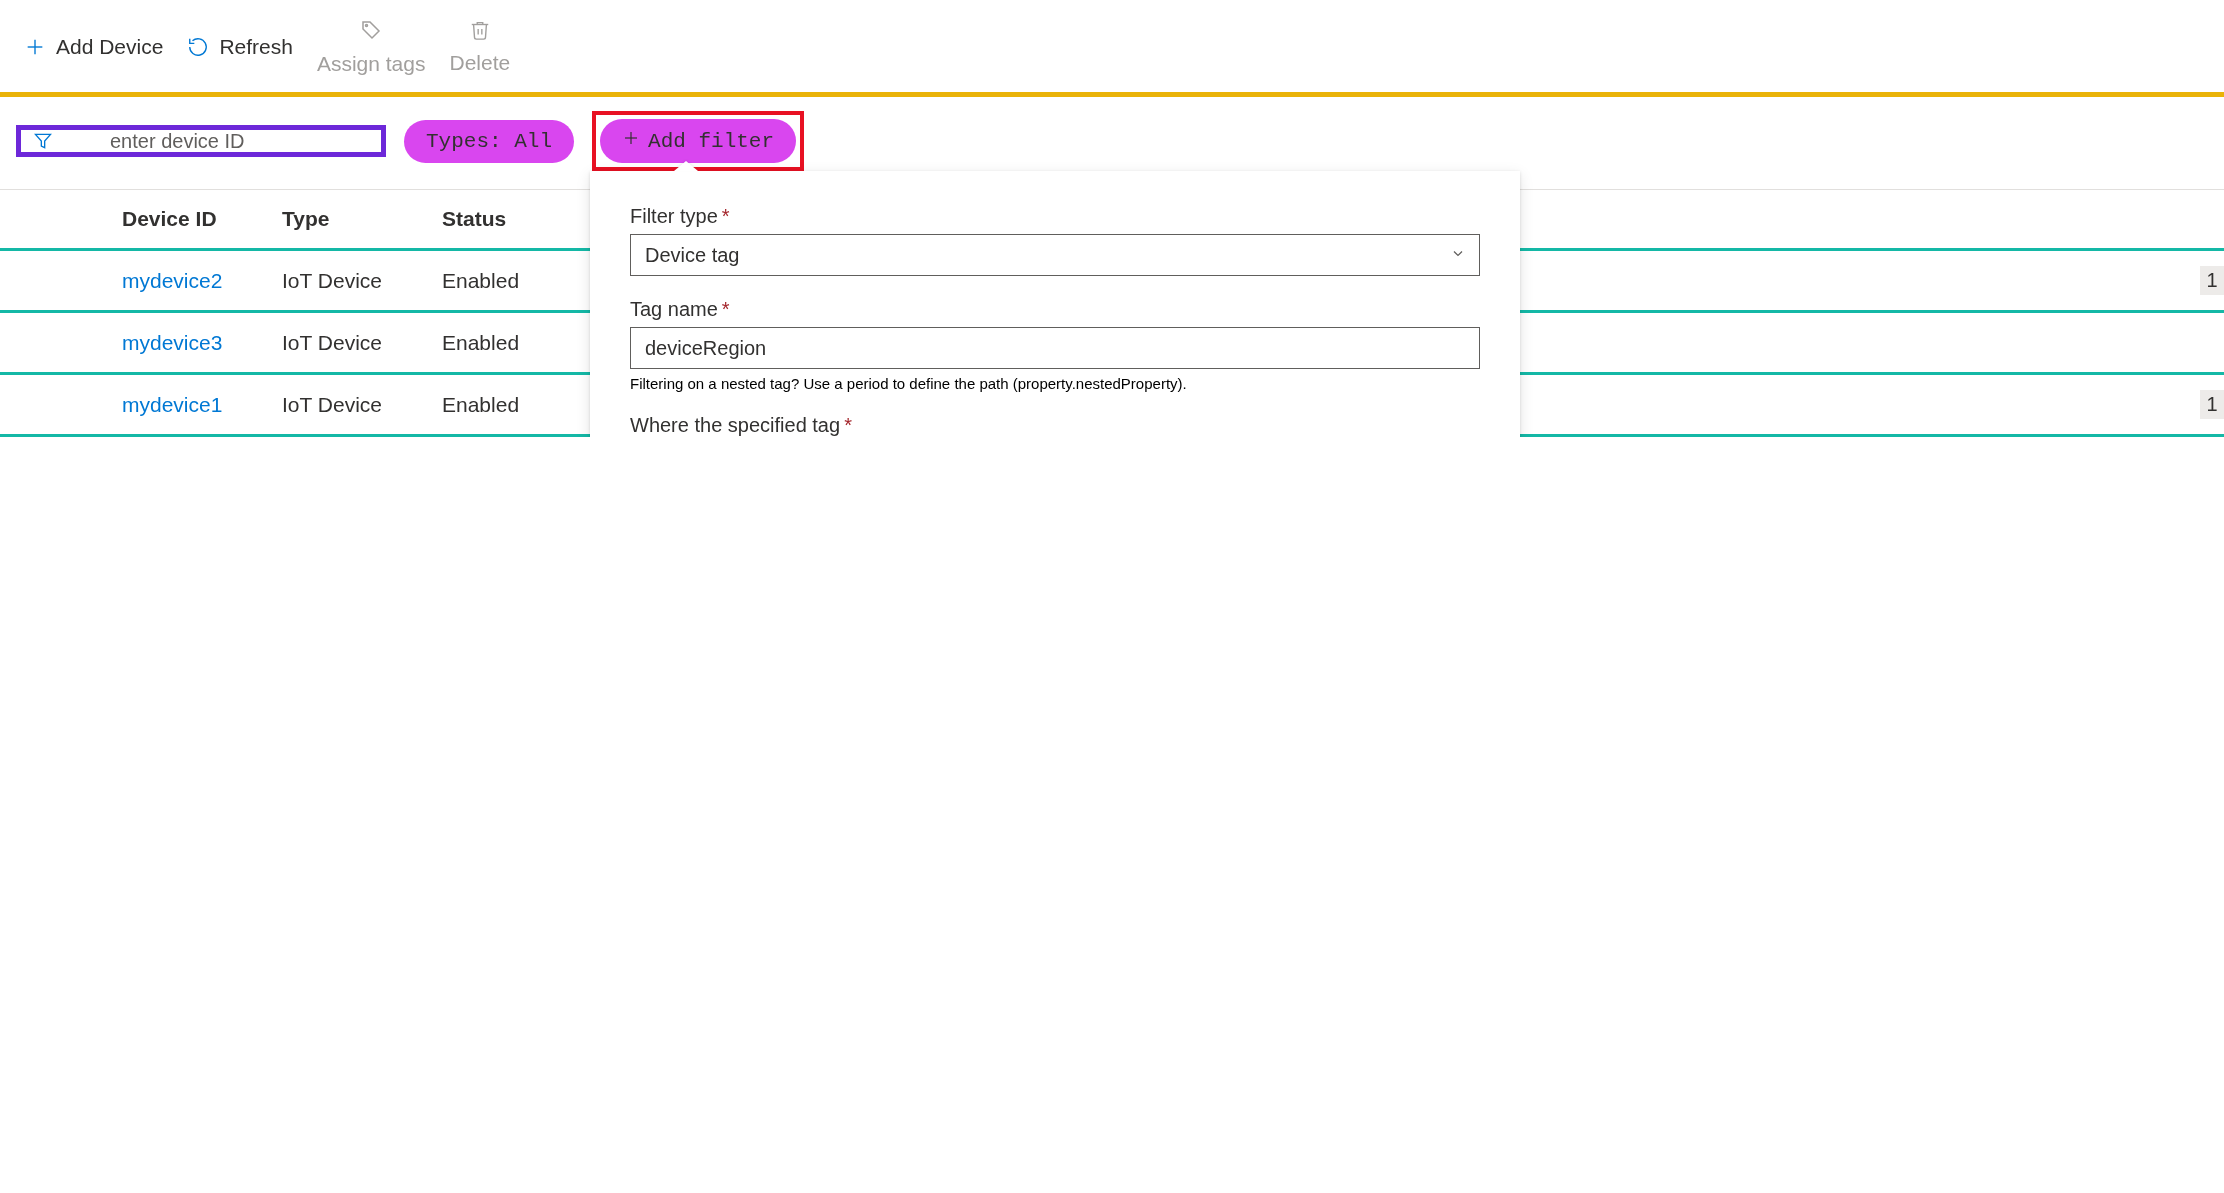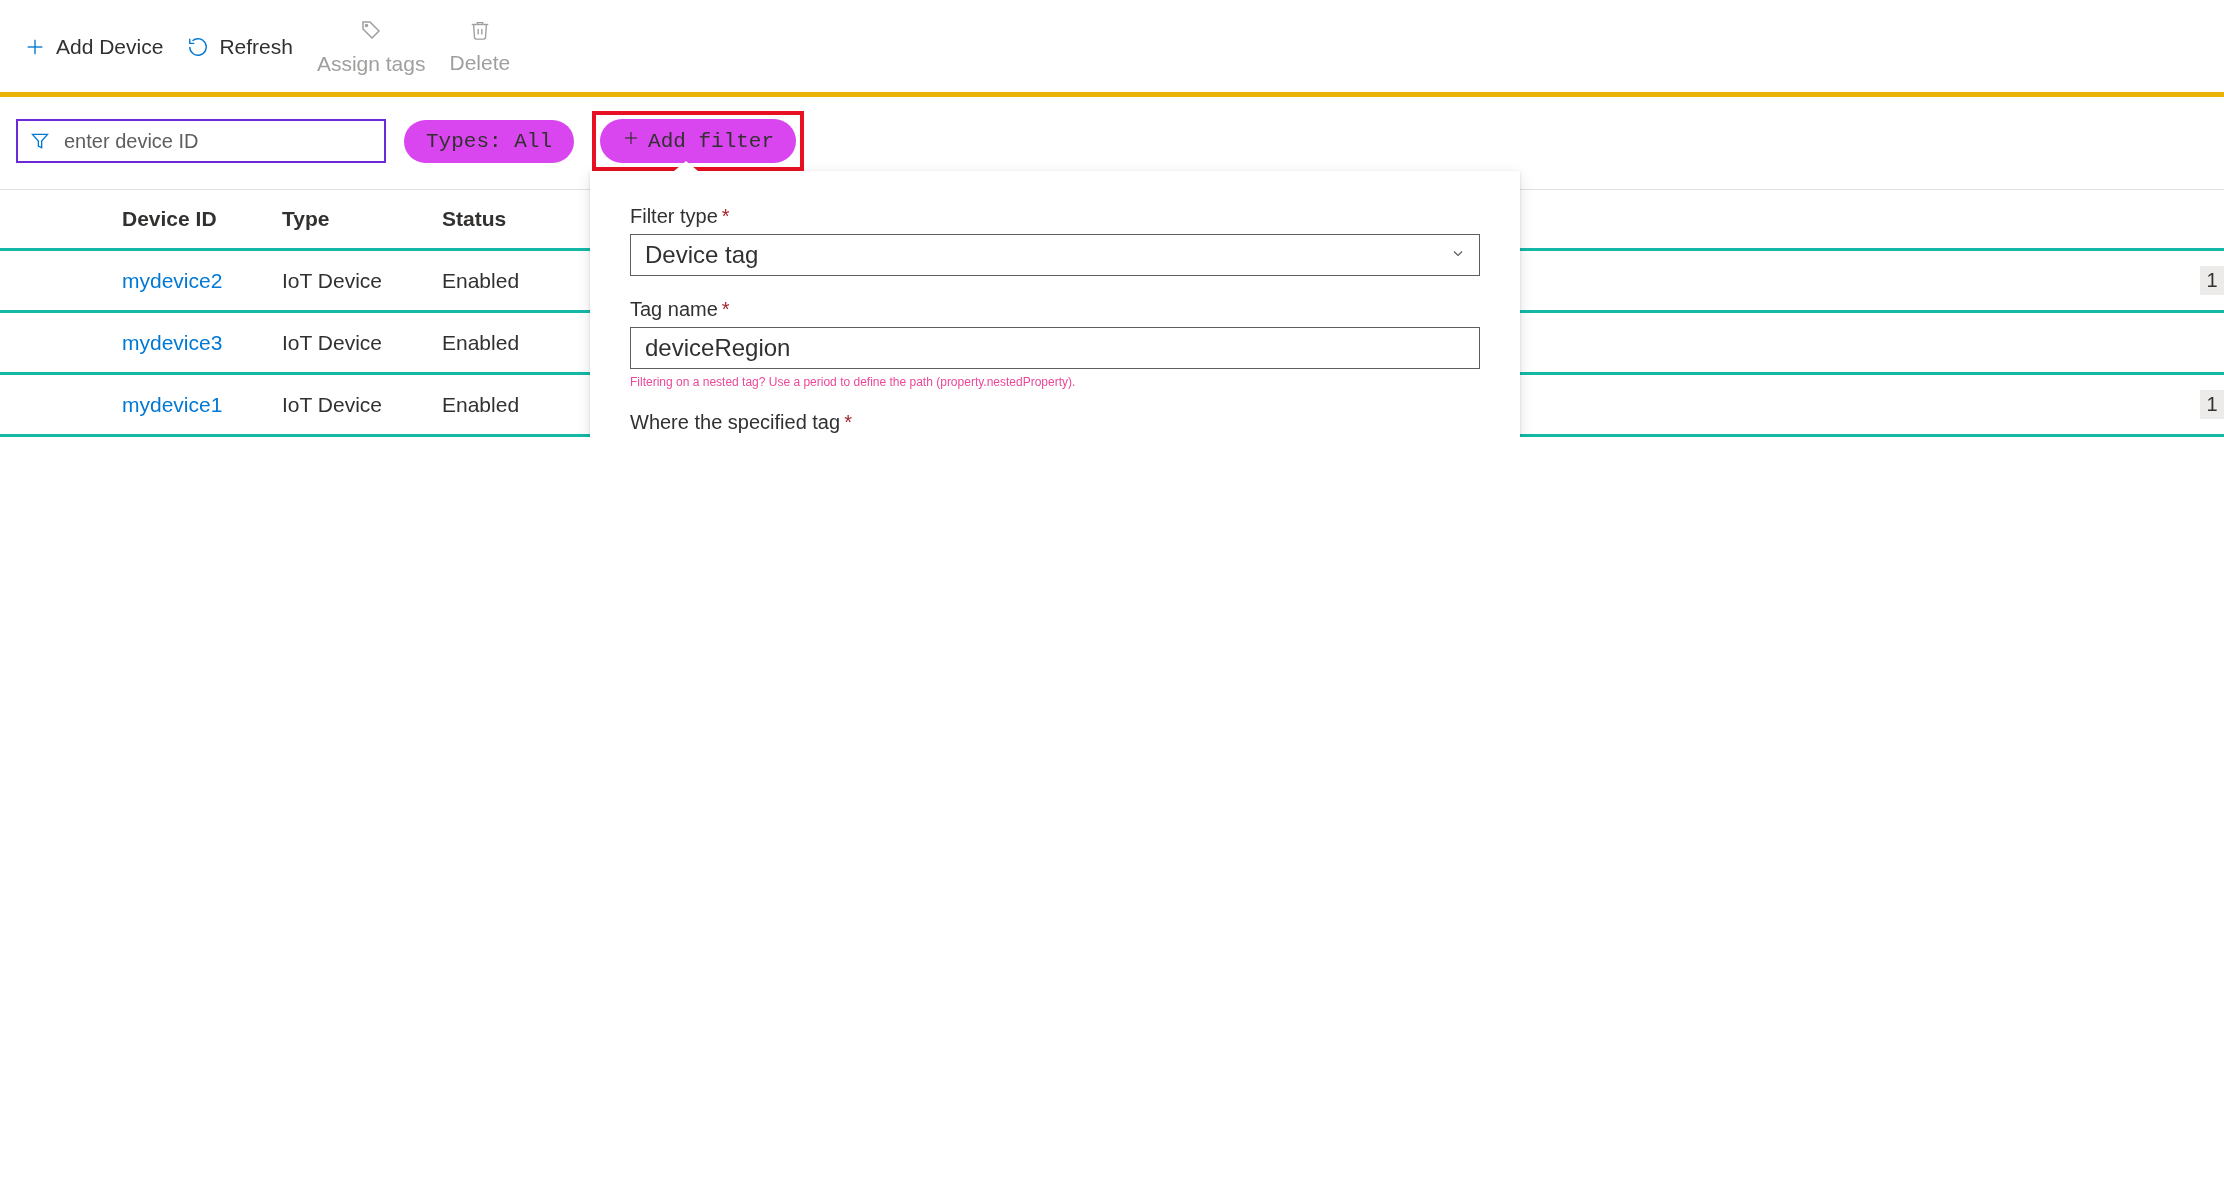--- a/index.html
+++ b/index.html
@@ -35,25 +35,26 @@
     .filterbar {
       display: flex;
       align-items: center;
       gap: 18px;
       padding: 14px 16px 18px 16px;
       position: relative;
     }
     .search-wrap {
       display: flex;
       align-items: center;
-      border: 2px solid #6d28d9;
-      height: 44px;
+      border: 5px solid #6d28d9;
+      height: 32px;
       width: 370px;
       padding: 0 12px;
       background: #fff;
+      gap: 43px;
     }
     .search-wrap .icon { color: #0078d4; margin-right: 14px; display:flex; }
     .search-input {
       border: none;
       outline: none;
       font-size: 20px;
       color: #323130;
       flex: 1;
       background: transparent;
       font-family: inherit;
@@ -119,31 +120,31 @@
       border-right:12px solid transparent;
       border-bottom:10px solid #fff;
       filter: drop-shadow(0 -1px 1px rgba(0,0,0,0.07));
     }
     .form-label { font-size: 20px; color:#323130; margin-bottom: 6px; display:block; }
     .req { color:#a4262c; margin-left:4px; }
     .form-control {
       width: 100%;
       border: 1px solid #605e5c;
       height: 42px;
-      font-size: 24px;
+      font-size: 20px;
       padding: 0 14px;
       display:flex;
       align-items:center;
       justify-content:space-between;
       background:#fff;
       font-family: inherit;
       color:#323130;
     }
     .form-group { margin-bottom: 22px; }
-    .helper { font-size: 12px; color:#ec4899; margin-top:6px; }
+    .helper { font-size: 15px; color:#000000; margin-top:6px; }
     .chev { color:#605e5c; }
     .squiggle { text-decoration: underline wavy #e81123; text-decoration-skip-ink: none; }
     .btn-row { display:flex; gap:18px; align-items:center; }
     .btn {
       height: 42px;
       padding: 0 28px;
       font-size: 20px;
       font-family: inherit;
       cursor:pointer;
       border:1px solid #8a8886;

